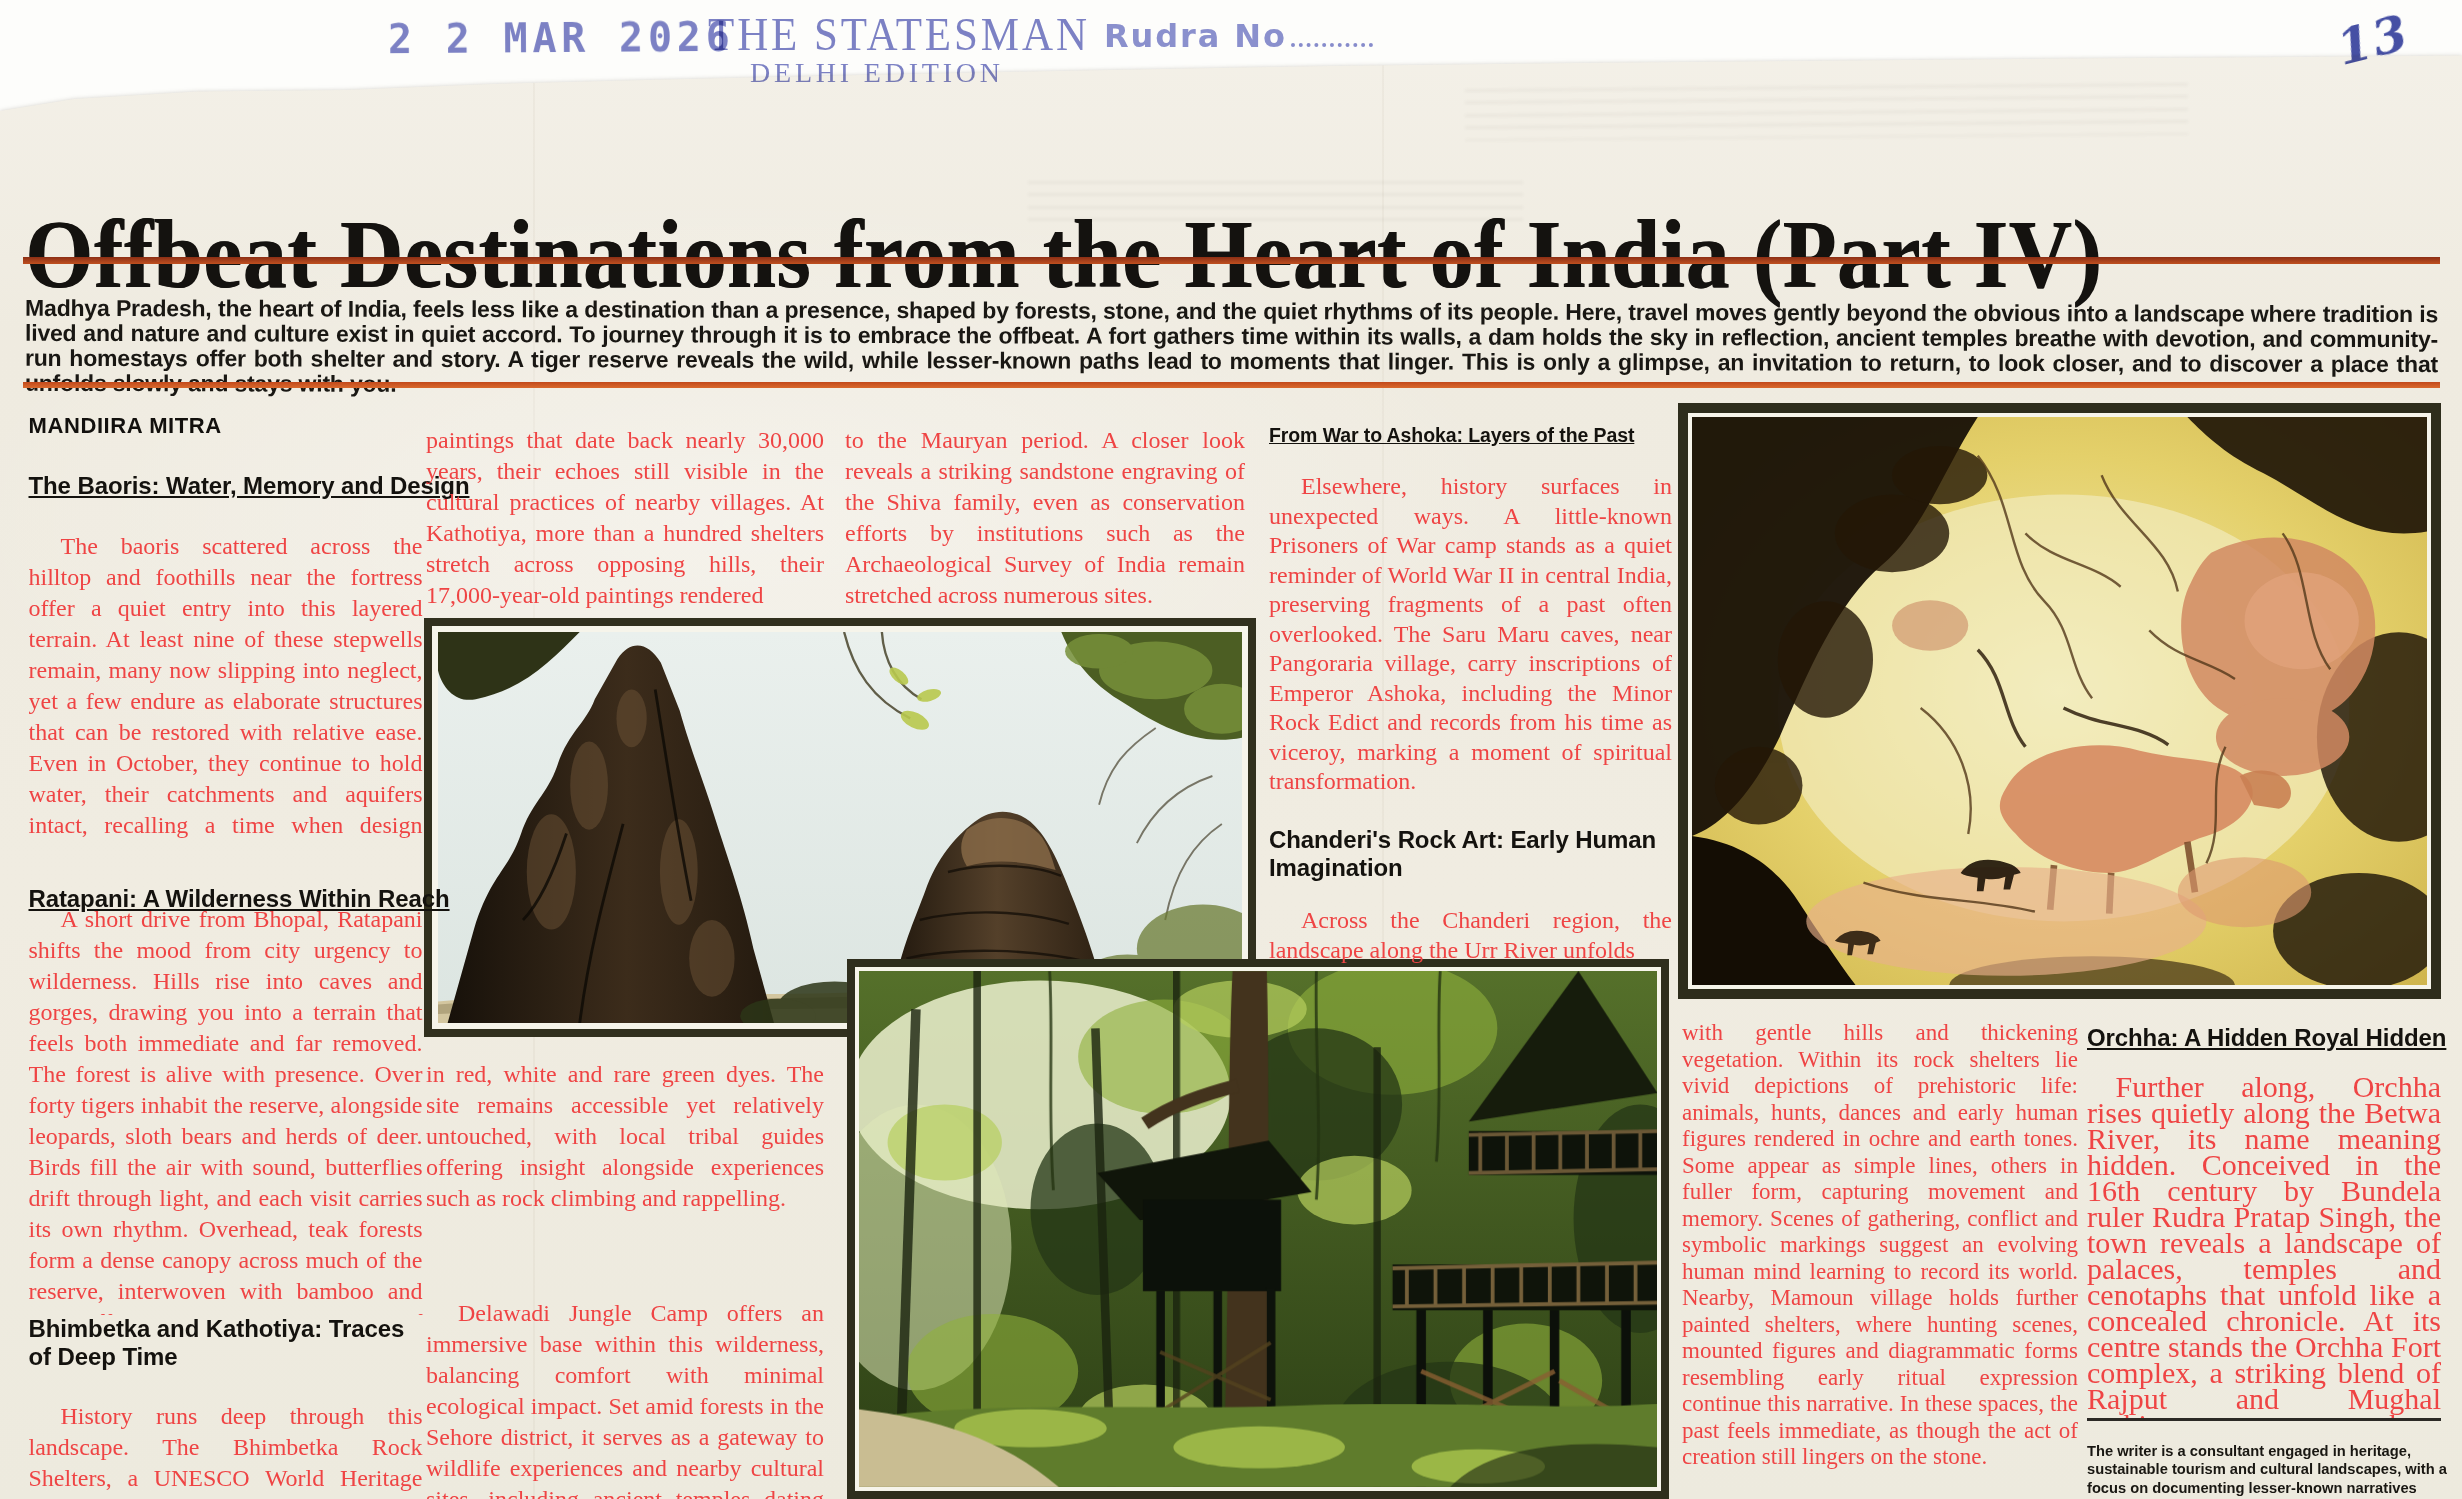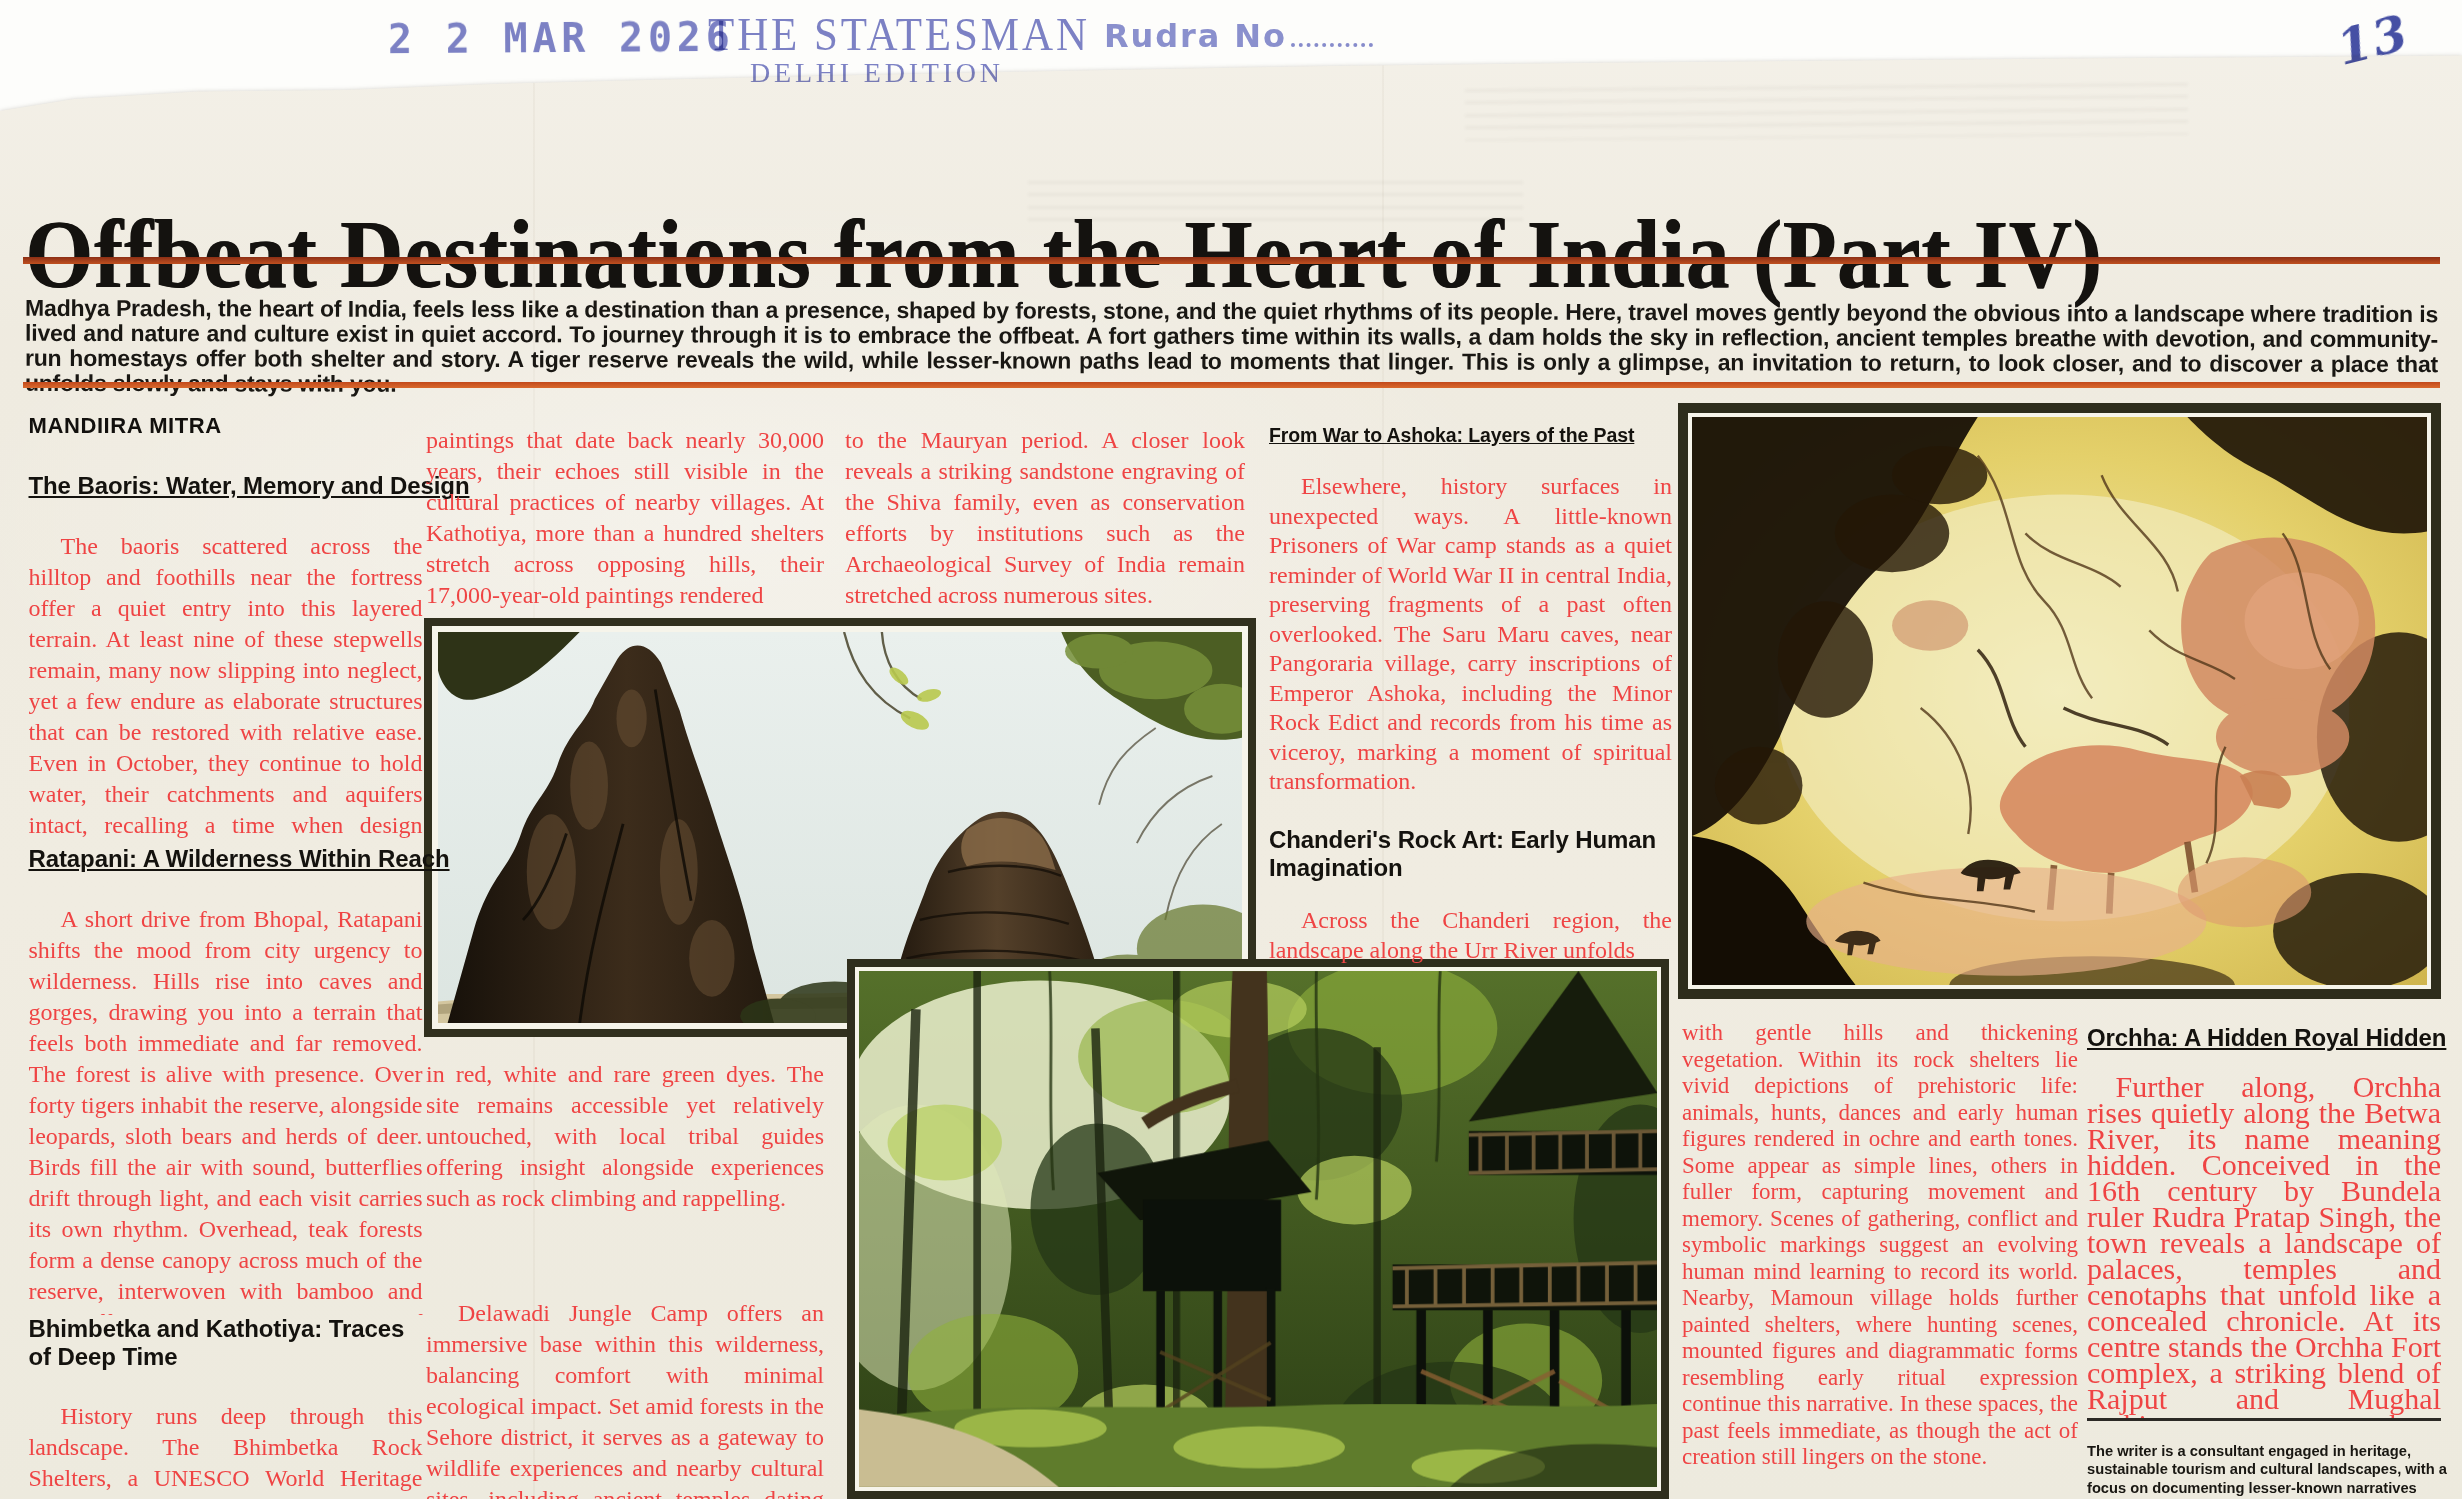--- a/index.html
+++ b/index.html
@@ -84,21 +84,21 @@
   </div>
 
   <h1 class="headline txt">Offbeat Destinations from the Heart of India (Part IV)</h1>
   <div class="rule rule-top txt"></div>
   <p class="intro txt">Madhya Pradesh, the heart of India, feels less like a destination than a presence, shaped by forests, stone, and the quiet rhythms of its people. Here, travel moves gently beyond the obvious into a landscape where tradition is lived and nature and culture exist in quiet accord. To journey through it is to embrace the offbeat. A fort gathers time within its walls, a dam holds the sky in reflection, ancient temples breathe with devotion, and community-run homestays offer both shelter and story. A tiger reserve reveals the wild, while lesser-known paths lead to moments that linger. This is only a glimpse, an invitation to return, to look closer, and to discover a place that unfolds slowly and stays with you.</p>
   <div class="rule rule-bottom txt"></div>
 
   <div class="byline txt" style="left:28.5px;top:413px;">MANDIIRA MITRA</div>
   <div class="h nw txt" style="left:28.5px;top:472px;">The Baoris: Water, Memory and Design</div>
   <p class="p ind txt" style="left:28.5px;top:521px;width:394px;height:316px;">The baoris scattered across the hilltop and foothills near the fortress offer a quiet entry into this layered terrain. At least nine of these stepwells remain, many now slipping into neglect, yet a few endure as elaborate structures that can be restored with relative ease. Even in October, they continue to hold water, their catchments and aquifers intact, recalling a time when design worked in careful balance with need.</p>
-  <div class="h nw txt" style="left:28.5px;top:845px;text-align:right;">Ratapani: A Wilderness Within Reach</div>
+  <div class="h nw txt" style="left:28.5px;top:885px;text-align:right;">Ratapani: A Wilderness Within Reach</div>
   <p class="p ind txt" style="left:28.5px;top:894px;width:394px;height:411px;">A short drive from Bhopal, Ratapani shifts the mood from city urgency to wilderness. Hills rise into caves and gorges, drawing you into a terrain that feels both immediate and far removed. The forest is alive with presence. Over forty tigers inhabit the reserve, alongside leopards, sloth bears and herds of deer. Birds fill the air with sound, butterflies drift through light, and each visit carries its own rhythm. Overhead, teak forests form a dense canopy across much of the reserve, interwoven with bamboo and saja, offering a restorative expanse of green.</p>
   <div class="h txt" style="left:28.5px;top:1315px;width:394px;">Bhimbetka and Kathotiya: Traces of Deep Time</div>
   <p class="p ind txt" style="left:28.5px;top:1391px;width:394px;height:108px;">History runs deep through this landscape. The Bhimbetka Rock Shelters, a UNESCO World Heritage site, hold</p>
 
   <p class="p txt" style="left:426px;top:415px;width:398px;height:190px;">paintings that date back nearly 30,000 years, their echoes still visible in the cultural practices of nearby villages. At Kathotiya, more than a hundred shelters stretch across opposing hills, their 17,000-year-old paintings rendered</p>
   <p class="p txt" style="left:426px;top:1049px;width:398px;height:160px;">in red, white and rare green dyes. The site remains accessible yet relatively untouched, with local tribal guides offering insight alongside experiences such as rock climbing and rappelling.</p>
   <p class="p ind txt" style="left:426px;top:1288px;width:398px;height:211px;">Delawadi Jungle Camp offers an immersive base within this wilderness, balancing comfort with minimal ecological impact. Set amid forests in the Sehore district, it serves as a gateway to wildlife experiences and nearby cultural sites, including ancient temples dating back</p>
 
   <p class="p txt" style="left:845px;top:415px;width:400px;height:192px;">to the Mauryan period. A closer look reveals a striking sandstone engraving of the Shiva family, even as conservation efforts by institutions such as the Archaeological Survey of India remain stretched across numerous sites.</p>
 

